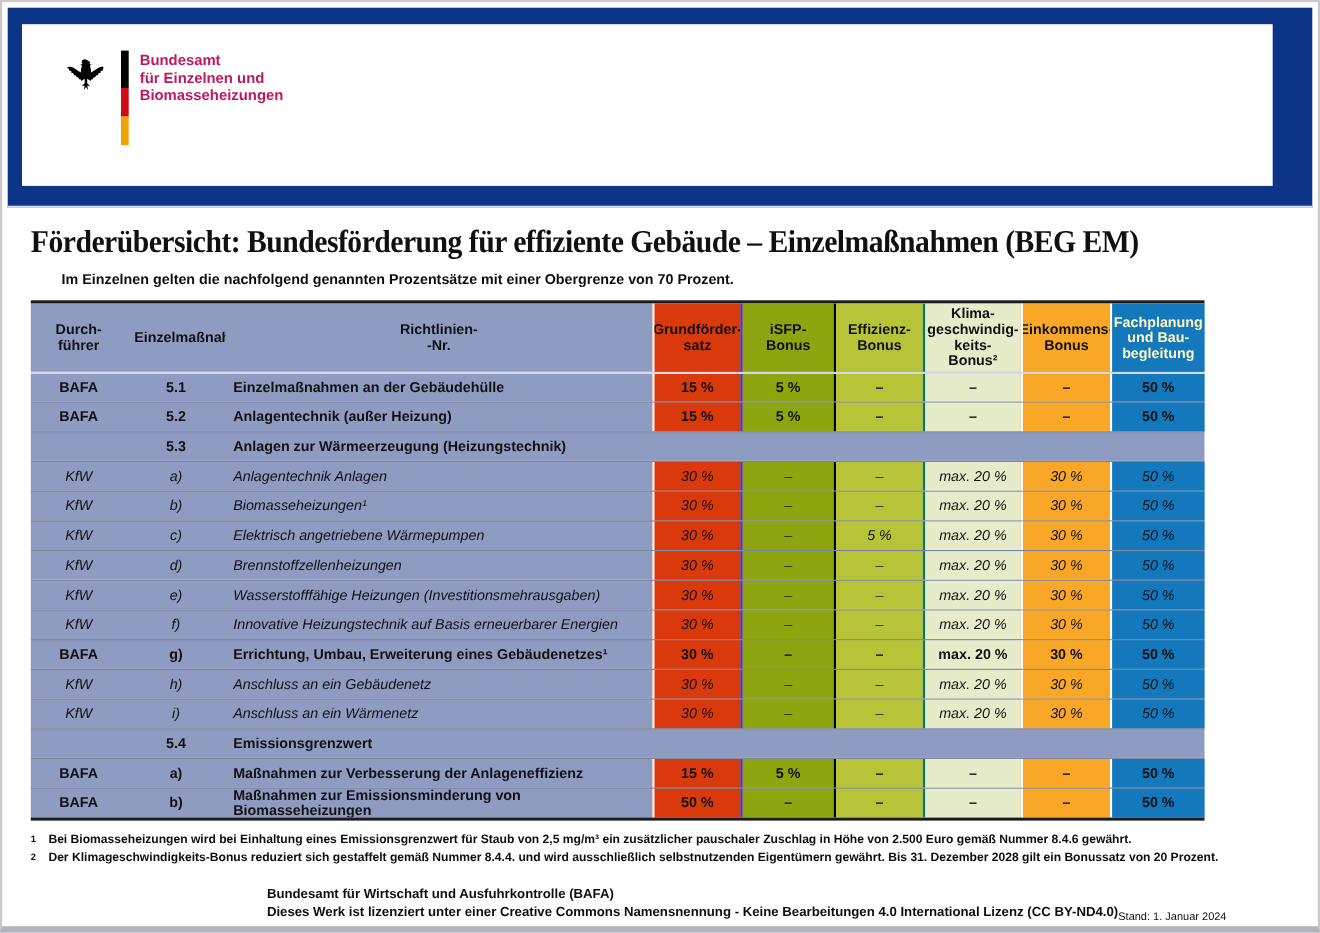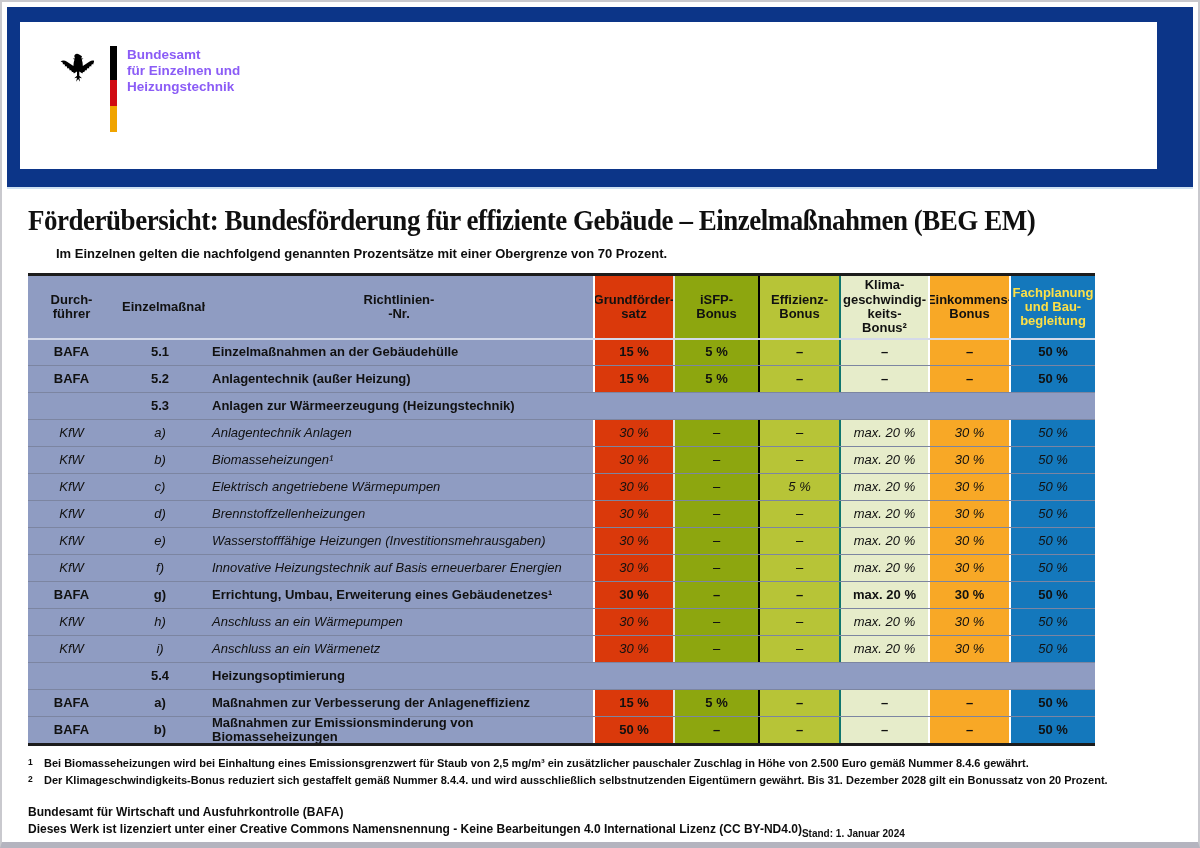--- a/index.html
+++ b/index.html
@@ -18,21 +18,21 @@
   }
   .logo-box {
     position:absolute; left:13px; top:15px; width:1137px; height:147px; background:#fff;
   }
   .logo { position:absolute; left:40px; top:24px; display:flex; }
   .eagle { width:34px; height:40px; margin-top:2px; }
   .flag-bar { width:7px; height:86px; margin-left:16px; display:flex; flex-direction:column; }
   .flag-bar .b1 { height:34px; background:var(--flag-black,#000); }
   .flag-bar .b2 { height:26px; background:var(--flag-red,#d00b12); }
   .flag-bar .b3 { height:26px; background:var(--flag-gold,#f0a400); }
-  .logo-text { margin-left:10px; margin-top:1px; font-size:13.5px; font-weight:700; line-height:1.2; color:#8b5cf6; }
+  .logo-text { margin-left:10px; margin-top:1px; font-size:13.5px; font-weight:700; line-height:1.2; color:#be185d; }
   
   .content { position:absolute; left:0; right:17px; top:189px; padding:0 26px; }
   .page-title {
     margin-top:13px; font-family:"Liberation Serif", serif; font-weight:700;
     font-size:29px; letter-spacing:-0.5px; white-space:nowrap; color:#101010;
     transform:scaleX(.93); transform-origin:left center;
   }
   .subtitle { margin-top:9px; font-size:13px; font-weight:700; color:#0d0d0d;padding-left:28px; }
   
   .ftable { margin-top:12px; width:1067px; border-top:3px solid #1c1c1c; border-bottom:3px solid #1c1c1c; }
@@ -41,59 +41,59 @@
     background:var(--slate,#8f9cc2); height:27px;
   }
   .thead.row { height:62px; }
   .tbody .row { border-top:1px solid rgba(110,115,135,.55); }
   .tbody .row:first-child { border-top:2px solid rgba(235,238,245,.75); }
   .cell { display:flex; align-items:center; justify-content:center; text-align:center;
           font-size:13px; line-height:1.1; overflow:hidden; }
   .c-mass { justify-content:flex-start; text-align:left; padding-left:7px; padding-right:4px; }
   .thead .cell { font-weight:700; }
   .v-red    { background:var(--red,#da390b); border-left:2px solid #fff; }
-  .v-olive  { background:var(--olive,#8da60f); border-left:2px solid #e5e5e5; }
+  .v-olive  { background:var(--olive,#8da60f); border-left:2px solid #6d28d9; }
   .v-green  { background:var(--light-green,#b7c437); border-left:2px solid #000000; }
   .v-pale   { background:var(--pale-green,#e6ecca); border-left:2px solid #0f766e; }
   .v-orange { background:var(--orange,#f8a826); border-left:2px solid #fff; }
   .v-blue   { background:var(--col-blue,#1478bc); border-left:2px solid #fff; }
-  .thead .v-blue { color:#fde047; }
+  .thead .v-blue { color:#fef9c3; }
   .multiline { white-space:pre-line; }
   .style-bold { font-weight:700; }
   .style-italic { font-style:italic; font-weight:400; }
   .section-row { font-weight:700; }
   .span-rest { grid-column:3 / -1; justify-content:flex-start; text-align:right; padding-left:7px; }
   
   .footnotes { margin-top:9px; }
   .footnote { display:flex; font-size:11px; font-weight:700; line-height:1.55; color:#0d0d0d; }
   .footnote sup { font-size:8.5px; width:16px; flex:0 0 16px; padding-top:1px; }
-  .footer { margin-top:15px; display:flex; justify-content:flex-start; align-items:flex-end; }
+  .footer { margin-top:15px; display:flex; justify-content:flex-end; align-items:flex-end; }
   .footer-lines { font-size:12px; font-weight:700; line-height:1.45; color:#0d0d0d; }
-  .stand { font-size:10px; font-weight:700; margin-right:25px; white-space:nowrap; }
+  .stand { font-size:10px; font-weight:400; margin-right:40px; white-space:nowrap; }
 </style>
 </head>
 <body>
 
 <div class="page">
 
   <div class="top-band">
     <div class="logo-box">
       <div class="logo">
         <svg class="eagle" viewBox="0 0 60 60">
           <path fill="#000" d="M30 5c-2.6 0-4.7 2-4.7 4.4 0 1.3.5 2.5 1.4 3.3l-4.2 1 3.1 1.3c-1.2 3.5-1.9 7.4-1.9 11.3L12.4 19c-4.7-2.9-8.7-2.7-11.4.1 3.5.4 4.8 2 3.7 4.5 3.3-.6 4.8 1 3.7 3.7 3.1-.8 4.8.8 4 3.5 3.1-.9 4.9.7 4.1 3.3 3-.8 4.8.8 4.2 3.2 2.3-.5 3.7.4 3.7 2.5l5.6-3.5v7.2l-4.8 4.8 4.8-1.3-1.5 7.3 3.5-4.8 3.5 4.8-1.5-7.3 4.8 1.3-4.8-4.8v-7.2l5.6 3.5c0-2.1 1.4-3 3.7-2.5-.6-2.4 1.2-4 4.2-3.2-.8-2.6 1-4.2 4.1-3.3-.8-2.7.9-4.3 4-3.5-1.1-2.7.4-4.3 3.7-3.7-1.1-2.5.2-4.1 3.7-4.5-2.7-2.8-6.7-3-11.4-.1l-11.3 7.3c0-3.9-.7-7.8-1.9-11.3l3.1-1.3-4.2-1c.9-.8 1.4-2 1.4-3.3C34.7 7 32.6 5 30 5z"></path>
         </svg>
         <div class="flag-bar">
           <div class="b1"></div>
           <div class="b2"></div>
           <div class="b3"></div>
         </div>
         <div class="logo-text">
           <div>Bundesamt</div>
           <div>für Einzelnen und</div>
-          <div>Heizungstechnik</div>
+          <div>Biomasseheizungen</div>
         </div>
       </div>
     </div>
   </div>
 
   <div class="content">
     <h1 class="page-title">Förderübersicht: Bundesförderung für effiziente Gebäude – Einzelmaßnahmen (BEG EM)</h1>
     <p class="subtitle">Im Einzelnen gelten die nachfolgend genannten Prozentsätze mit einer Obergrenze von 70 Prozent.</p>
 
     <div class="ftable">
@@ -230,21 +230,21 @@
     <div class="cell val v-olive">–</div>
     <div class="cell val v-green">–</div>
     <div class="cell val v-pale">max. 20 %</div>
     <div class="cell val v-orange">30 %</div>
     <div class="cell val v-blue">50 %</div>
   </div>
 
   <div class="row style-italic">
     <div class="cell">KfW</div>
     <div class="cell">h)</div>
-    <div class="cell c-mass">Anschluss an ein Wärmepumpen</div>
+    <div class="cell c-mass">Anschluss an ein Gebäudenetz</div>
     <div class="cell val v-red">30 %</div>
     <div class="cell val v-olive">–</div>
     <div class="cell val v-green">–</div>
     <div class="cell val v-pale">max. 20 %</div>
     <div class="cell val v-orange">30 %</div>
     <div class="cell val v-blue">50 %</div>
   </div>
 
   <div class="row style-italic">
     <div class="cell">KfW</div>
@@ -254,21 +254,21 @@
     <div class="cell val v-olive">–</div>
     <div class="cell val v-green">–</div>
     <div class="cell val v-pale">max. 20 %</div>
     <div class="cell val v-orange">30 %</div>
     <div class="cell val v-blue">50 %</div>
   </div>
 
   <div class="row section-row style-section">
     <div class="cell"></div>
     <div class="cell">5.4</div>
-    <div class="cell c-mass span-rest">Heizungsoptimierung</div>
+    <div class="cell c-mass span-rest">Emissionsgrenzwert</div>
   </div>
 
   <div class="row style-bold">
     <div class="cell">BAFA</div>
     <div class="cell">a)</div>
     <div class="cell c-mass">Maßnahmen zur Verbesserung der Anlageneffizienz</div>
     <div class="cell val v-red">15 %</div>
     <div class="cell val v-olive">5 %</div>
     <div class="cell val v-green">–</div>
     <div class="cell val v-pale">–</div>

